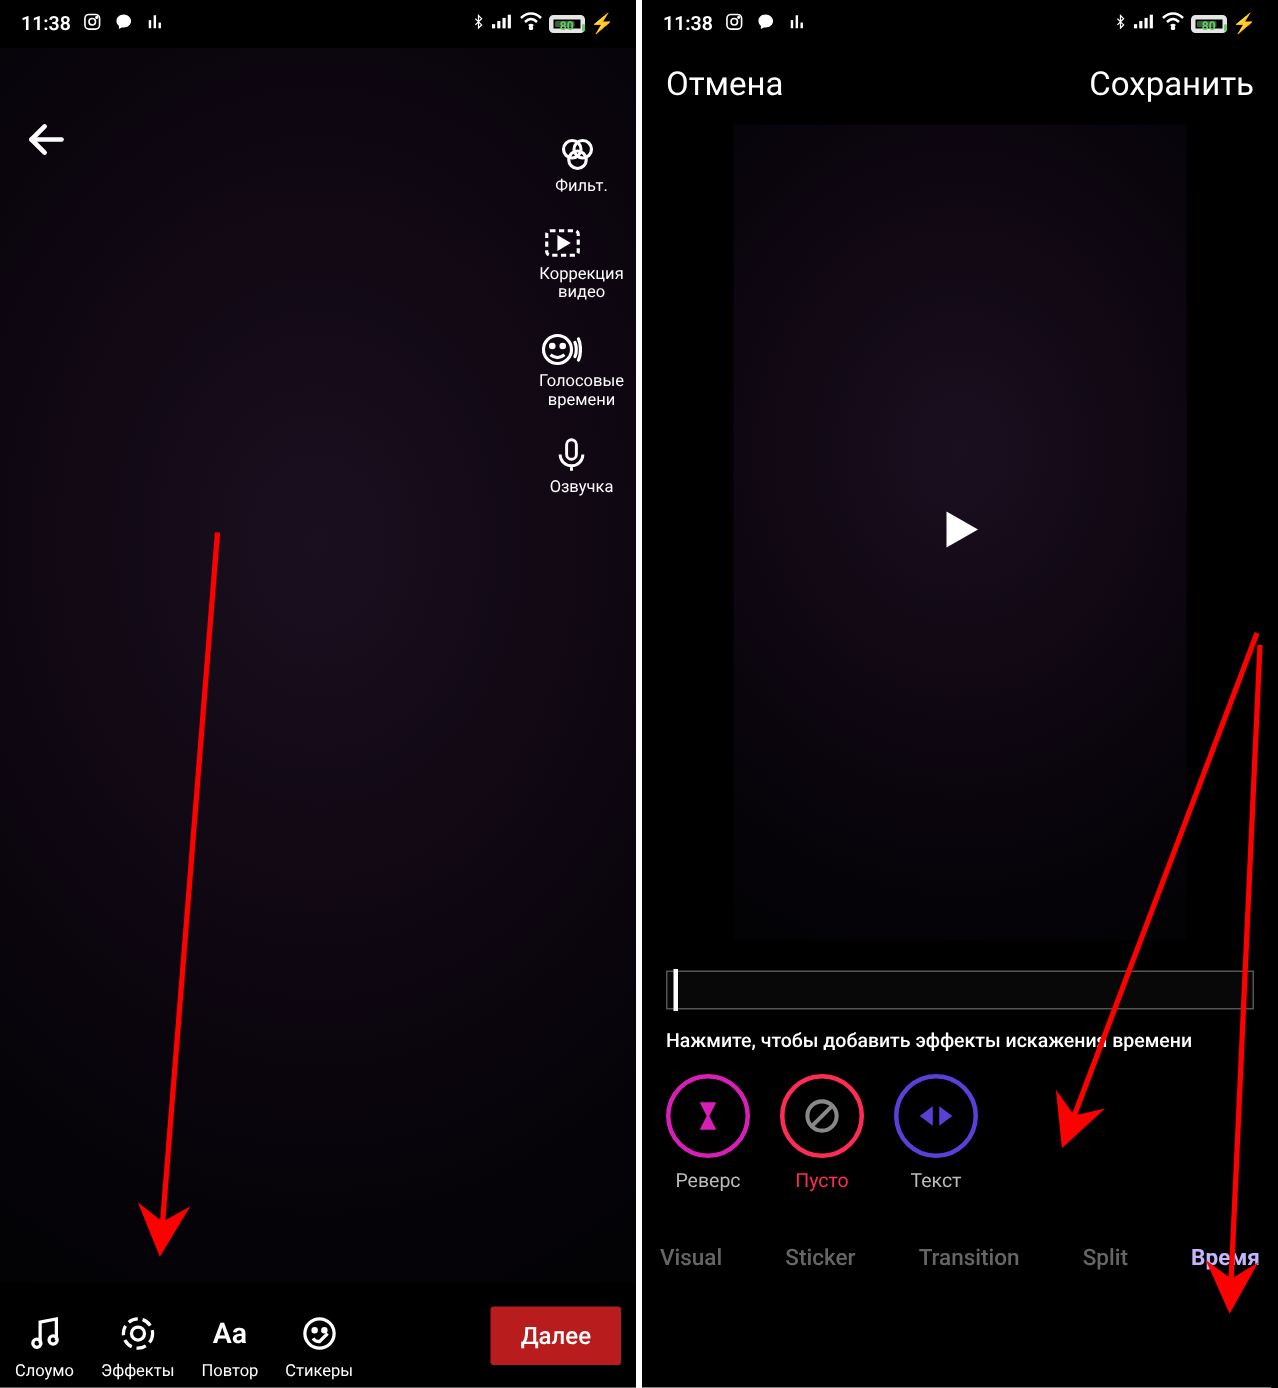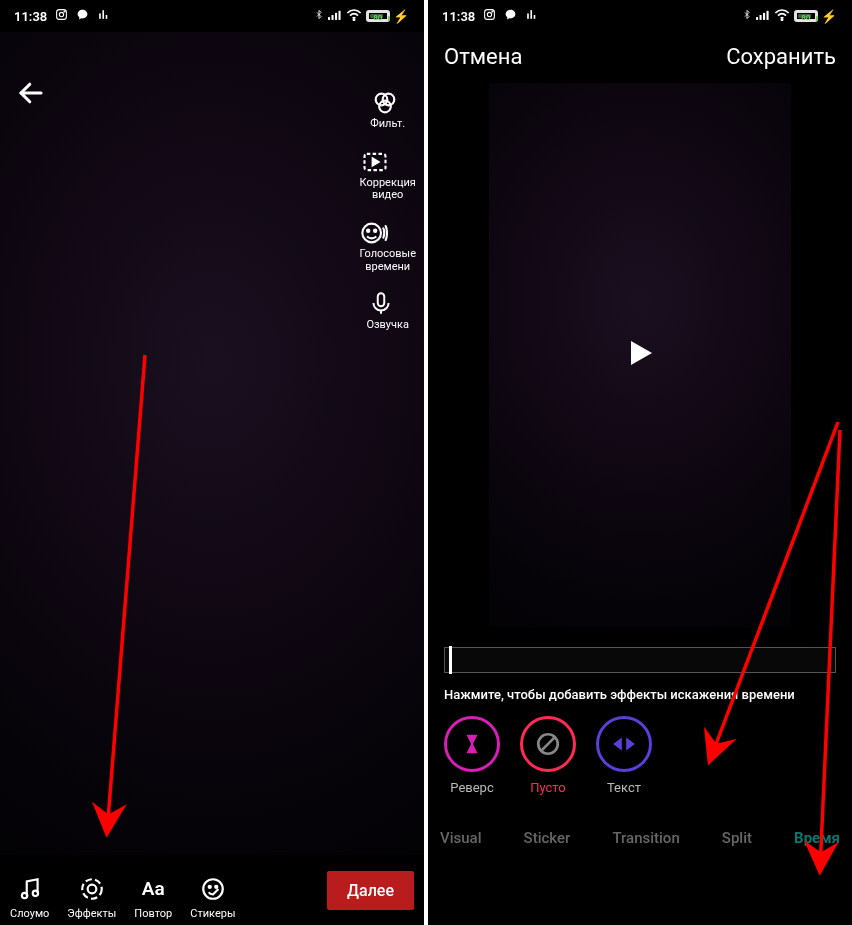--- a/index.html
+++ b/index.html
@@ -102,21 +102,21 @@
   .c-reverse { border: 3px solid #d81fb5; }
   .c-repeat { border: 3px solid #5b3fd9; }
   .c-slomo { border: 3px solid #3fd93f; box-shadow: 0 0 6px 1px rgba(63,217,63,.6);}
 
   .tab-row {
     display:flex; justify-content:space-between; 
     padding: 16px 6px 16px 6px;
     color: #666; font-size:15px; font-weight:500;
   }
   .tab-row .tab { padding: 4px 6px; }
-  .tab-row .tab.active { color:#0f766e; font-weight:700;}
+  .tab-row .tab.active { color:#c4b5fd; font-weight:700;}
 
   
   .annot { position:absolute; top:0; left:0; width:852px; height:925px; pointer-events:none;}
 </style>
 </head>
 <body>
 
 <div class="phone">
   <div class="statusbar">
     <div class="left">

